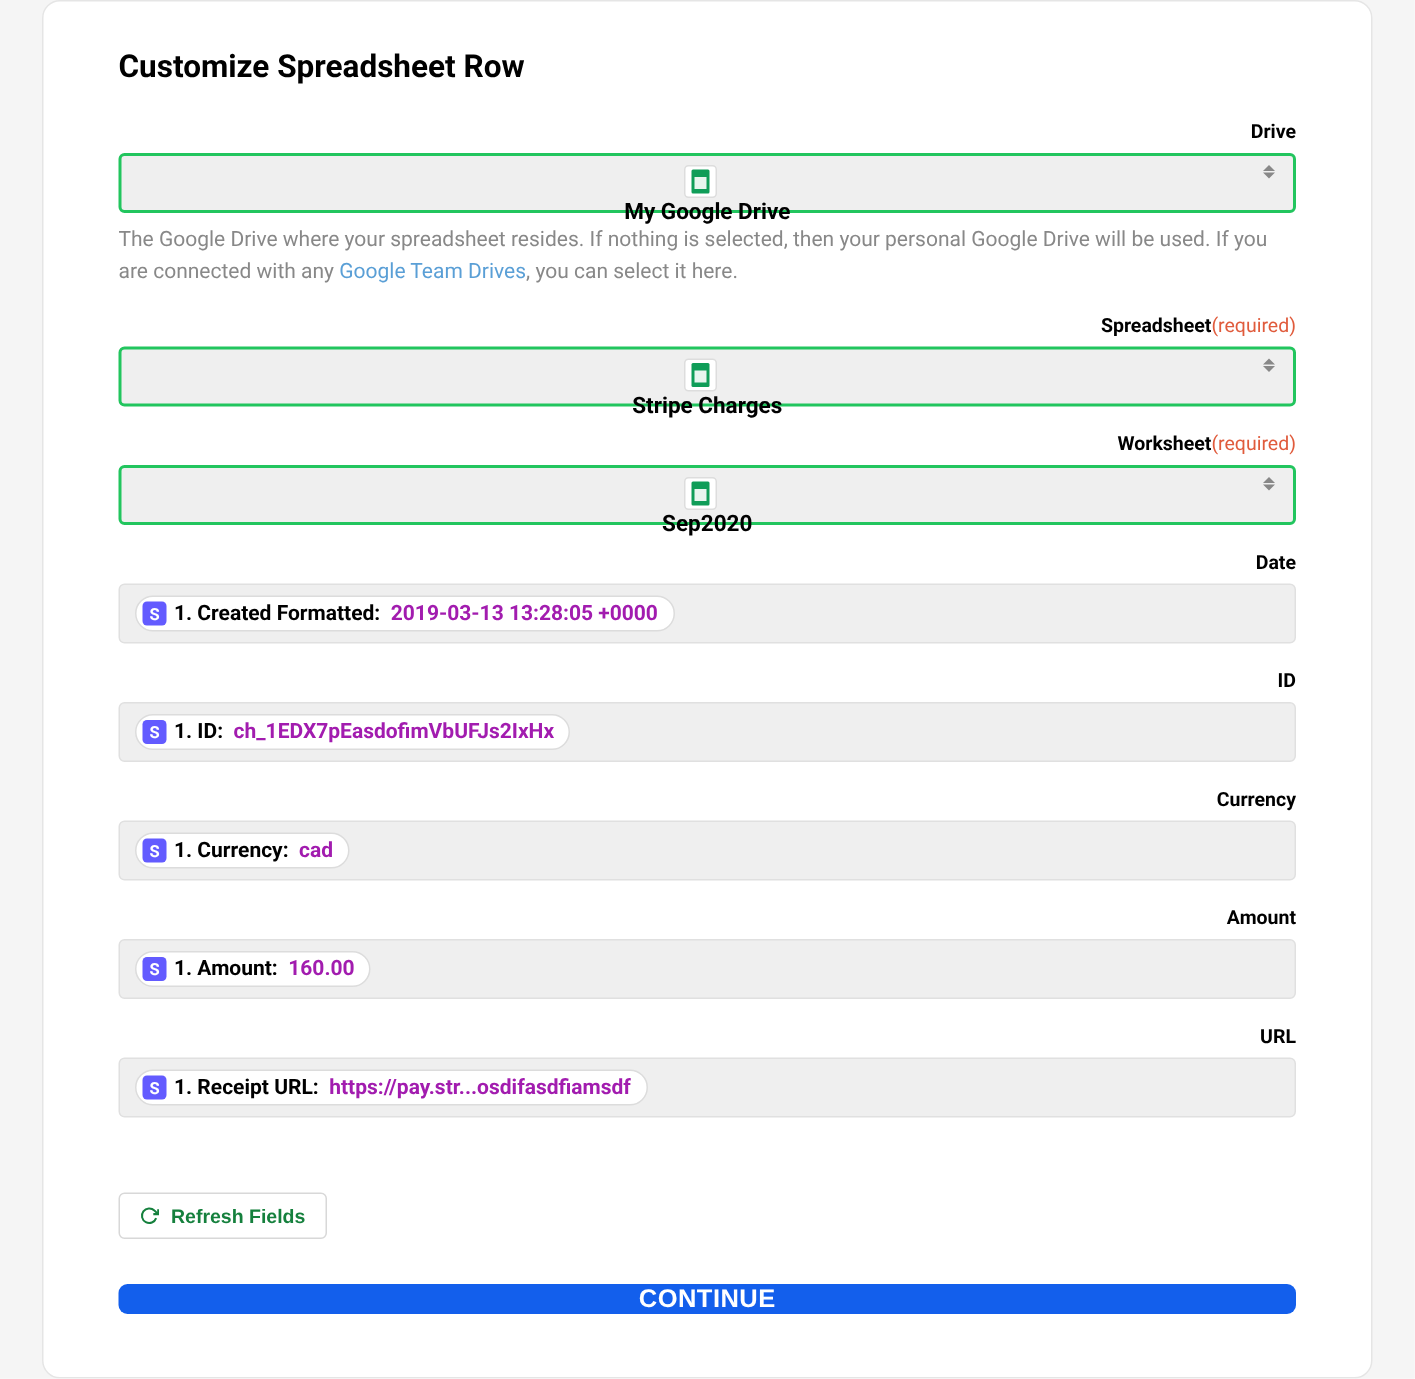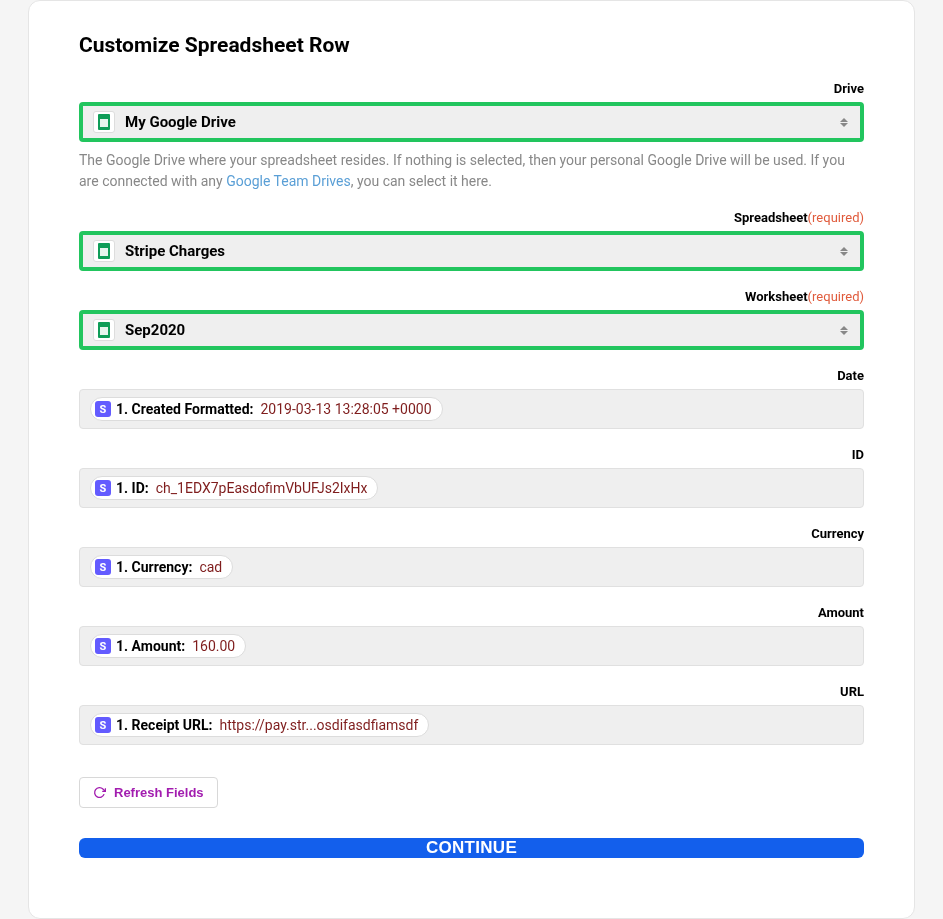--- a/index.html
+++ b/index.html
@@ -47,26 +47,27 @@
     }
     .required-tag {
       font-size: 13px;
       font-weight: 400;
       color: #e05b3c;
     }
     .select-field {
       display: flex;
       align-items: center;
       background: #efefef;
-      border: 4px solid #22c55e;
+      border: 2px solid #22c55e;
       border-radius: 4px;
       padding: 6px 10px;
       height: 40px;
       position: relative;
       cursor: pointer;
+      flex-direction: column;
     }
     .select-field .app-icon {
       width: 22px;
       height: 22px;
       background: #ffffff;
       border: 1px solid #ddd;
       border-radius: 3px;
       margin-right: 10px;
       display: flex;
       align-items: center;
@@ -156,37 +157,37 @@
       border-radius: 3px;
       display: flex;
       align-items: center;
       justify-content: center;
       color: #fff;
       font-size: 11px;
       font-weight: 700;
       flex-shrink: 0;
     }
     .pill .pill-value {
-      color: #7f1d1d;
-      font-weight: 400;
+      color: #a21caf;
+      font-weight: 700;
       margin-left: 2px;
     }
     .refresh-btn {
       display: inline-flex;
       align-items: center;
       gap: 8px;
       background: #fff;
       border: 1px solid #d8d8d8;
       border-radius: 4px;
       padding: 7px 13px;
       font-size: 13px;
       font-weight: 700;
-      color: #a21caf;
+      color: #15803d;
       cursor: pointer;
-      margin-top: 14px;
+      margin-top: 32px;
       margin-bottom: 30px;
     }
     .refresh-icon {
       width: 13px;
       height: 13px;
     }
     .continue-btn {
       display: block;
       width: 100%;
       background: #135fec;

